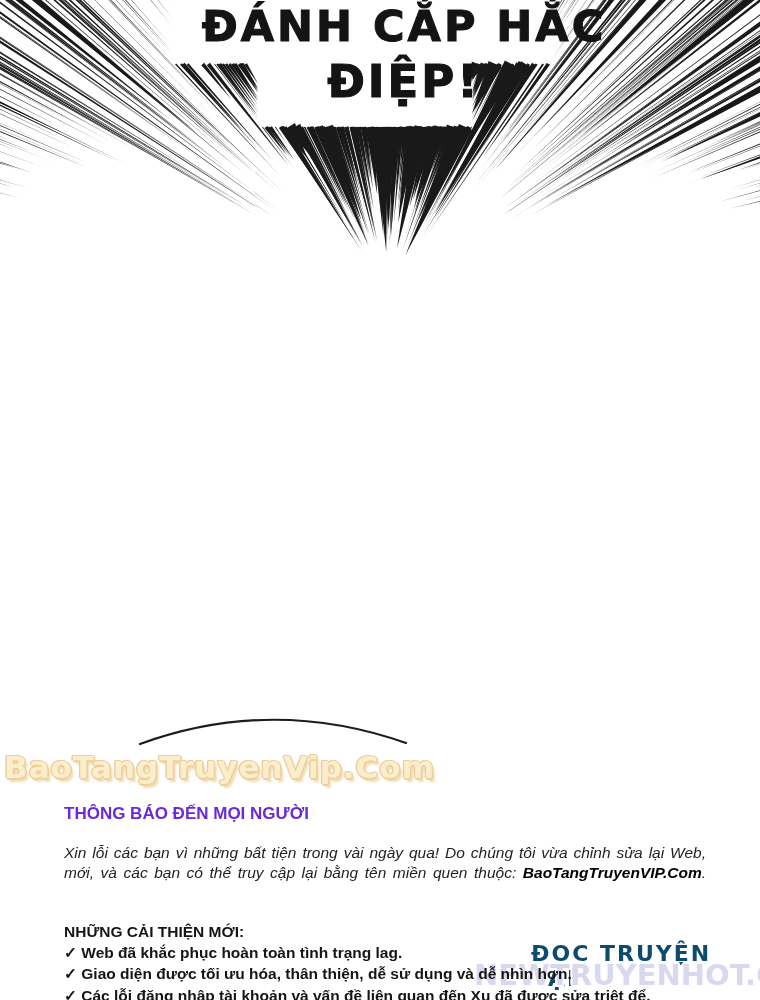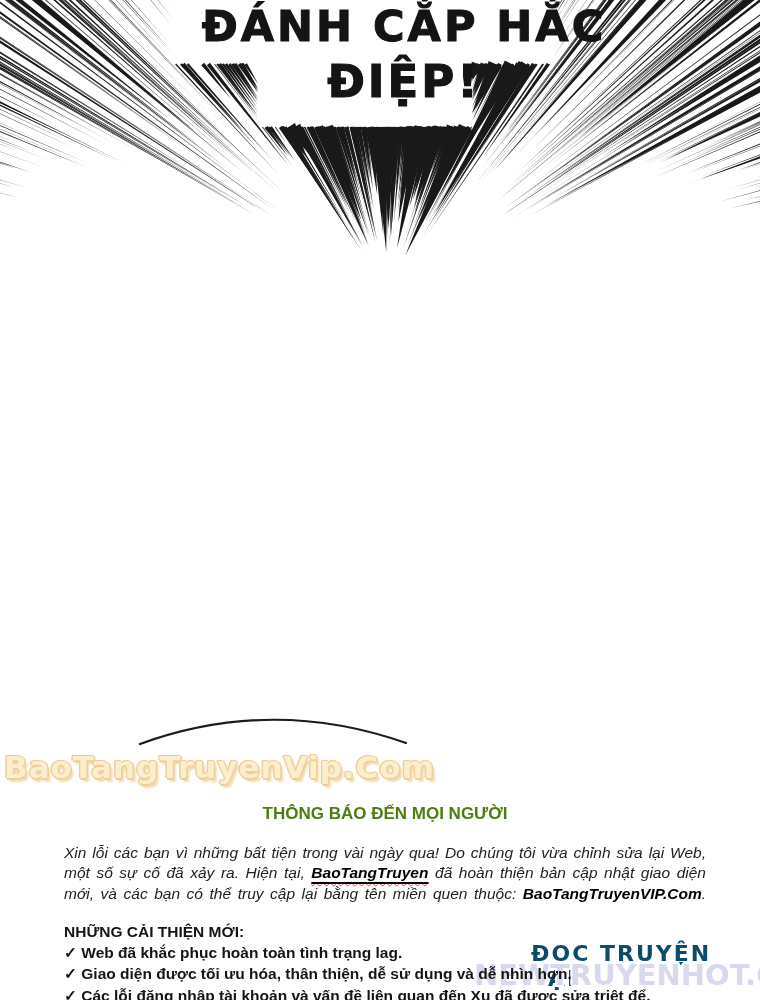--- a/index.html
+++ b/index.html
@@ -19,22 +19,22 @@
 
   
   .wm-main{position:absolute;left:4px;top:749px;z-index:1;
            font-family:"DejaVu Sans",sans-serif;font-weight:bold;font-size:31px;letter-spacing:1px;
            color:#fbeecd;
            text-shadow:1.5px 0 0 #eecf9b,-1.5px 0 0 #eecf9b,0 1.5px 0 #eecf9b,0 -1.5px 0 #eecf9b,
                        1px 1px 0 #eecf9b,-1px -1px 0 #eecf9b,3px 4px 2px #f2ddb4;}
 
   
   .ann{position:absolute;z-index:6;color:#1e1e1e;}
-  #ann-title{left:64px;top:804px;width:642px;text-align:center;
-             font-size:17px;font-weight:bold;color:#4d7c0f;}
+  #ann-title{left:64px;top:804px;width:642px;
+             font-size:17px;font-weight:bold;color:#6d28d9;}
   #ann-body{left:64px;top:843px;width:642px;font-size:15.5px;line-height:20.4px;}
   .para-line{text-align:justify;text-align-last:justify;white-space:nowrap;font-style:italic;}
   .seg-b{font-weight:bold;color:#000;}
   .seg-u{text-decoration:underline;text-decoration-thickness:1.5px;}
   .seg-spell{text-decoration:underline wavy #d24a3a;text-decoration-thickness:1px;
              text-underline-offset:4px;}
   #ann-improve{left:64px;top:921px;width:700px;font-size:15.5px;line-height:21.2px;
                font-weight:bold;color:#151515;white-space:nowrap;}
 
   
@@ -820,21 +820,20 @@
   <svg id="arc-svg" width="292" height="62" viewBox="0 0 292 62">
     <path d="M 12 54 Q 144 6 278 53" fill="none" stroke="#1c1c1c" stroke-width="2.2" stroke-linecap="round"></path>
   </svg>
 
   <div class="wm-main">BaoTangTruyenVip.Com</div>
 
   <div id="ann-title" class="ann">THÔNG BÁO ĐẾN MỌI NGƯỜI</div>
 
   <div id="ann-body" class="ann">
       <div class="para-line"><span class="">Xin lỗi các bạn vì những bất tiện trong vài ngày qua! Do chúng tôi vừa chỉnh sửa lại Web,</span></div>
-      <div class="para-line"><span class="">một số sự cố đã xảy ra. Hiện tại, </span><span class="seg-spell"><span class="seg-b seg-u">BaoTangTruyen</span></span><span class=""> đã hoàn thiện bản cập nhật giao diện</span></div>
       <div class="para-line"><span class="">mới, và các bạn có thể truy cập lại bằng tên miền quen thuộc: </span><span class="seg-b">BaoTangTruyenVIP.Com</span><span class="">.</span></div>
     </div>
 
   <div id="ann-improve" class="ann">
     <div>NHỮNG CẢI THIỆN MỚI:</div>
     <div id="improve-list">
         <div>✓ Web đã khắc phục hoàn toàn tình trạng lag.</div>
         <div>✓ Giao diện được tối ưu hóa, thân thiện, dễ sử dụng và dễ nhìn hơn.</div>
         <div>✓ Các lỗi đăng nhập tài khoản và vấn đề liên quan đến Xu đã được sửa triệt để.</div>
       </div>

